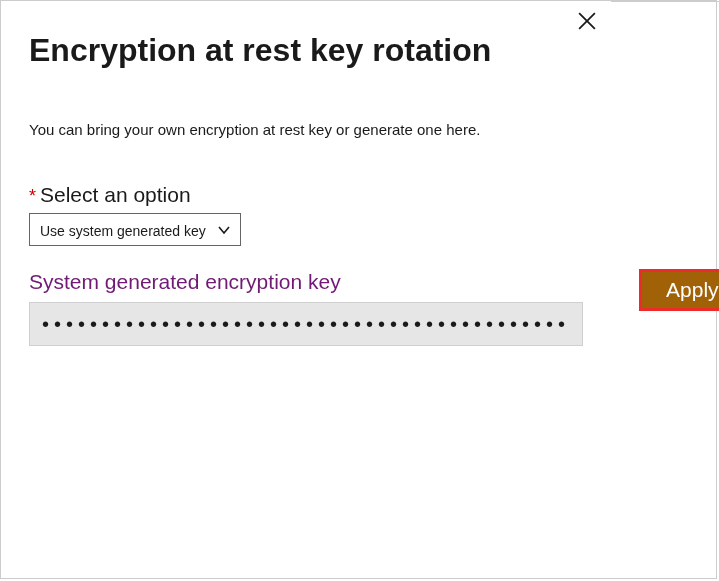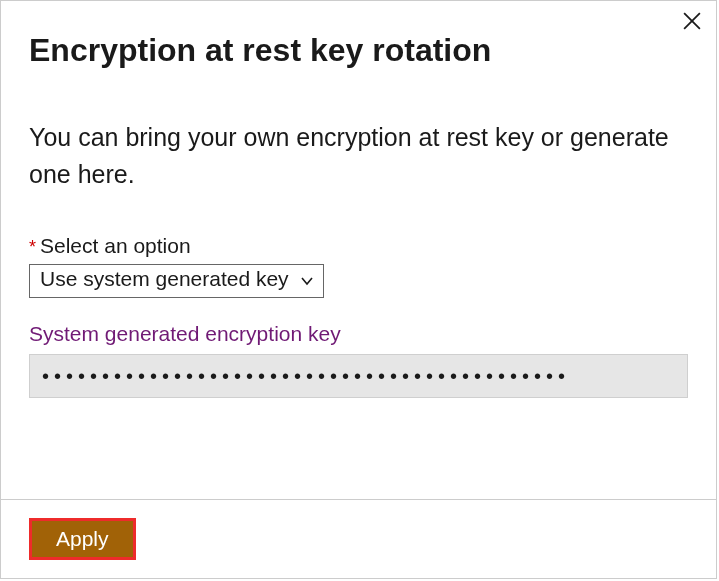--- a/index.html
+++ b/index.html
@@ -13,21 +13,20 @@
       width: 719px;
       height: 581px;
       position: relative;
     }
     .panel {
       border: 1px solid #cccccc;
       width: 717px;
       height: 579px;
       position: relative;
       display: flex;
-      flex-direction: column;
     }
     .panel-content {
       flex: 1;
       padding: 0 28px;
       position: relative;
     }
     .close-btn {
       position: absolute;
       top: 6px;
       right: 10px;
@@ -44,21 +43,21 @@
     }
     .title {
       font-size: 32px;
       font-weight: 600;
       color: #1a1a1a;
       margin-top: 30px;
       margin-bottom: 50px;
       line-height: 1.2;
     }
     .description {
-      font-size: 25px;
+      font-size: 15px;
       color: #1a1a1a;
       line-height: 1.45;
       margin-bottom: 42px;
     }
     .field-group {
       margin-bottom: 24px;
     }
     .field-label {
       font-size: 21px;
       color: #1a1a1a;
@@ -71,22 +70,22 @@
       margin-right: 4px;
       font-size: 18px;
     }
     .select-wrapper {
       position: relative;
       display: inline-block;
     }
     .select-control {
       border: 1px solid #666666;
       background: #ffffff;
-      font-size: 21px;
-      padding: 0 34px 4px 10px;
+      font-size: 14px;
+      padding: 8px 34px 4px 10px;
       cursor: pointer;
       font-family: inherit;
       color: #1a1a1a;
       appearance: none;
       -webkit-appearance: none;
       line-height: 1.35;
     }
     .select-chevron {
       position: absolute;
       right: 10px;

